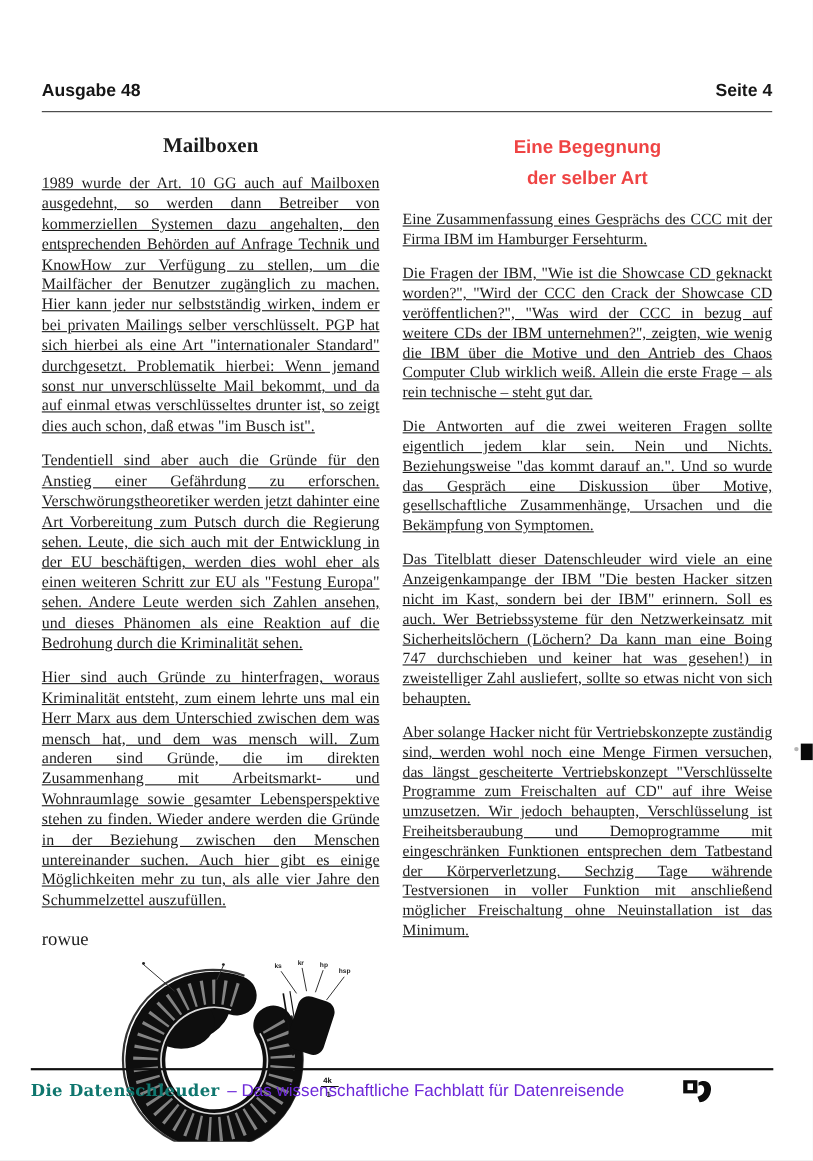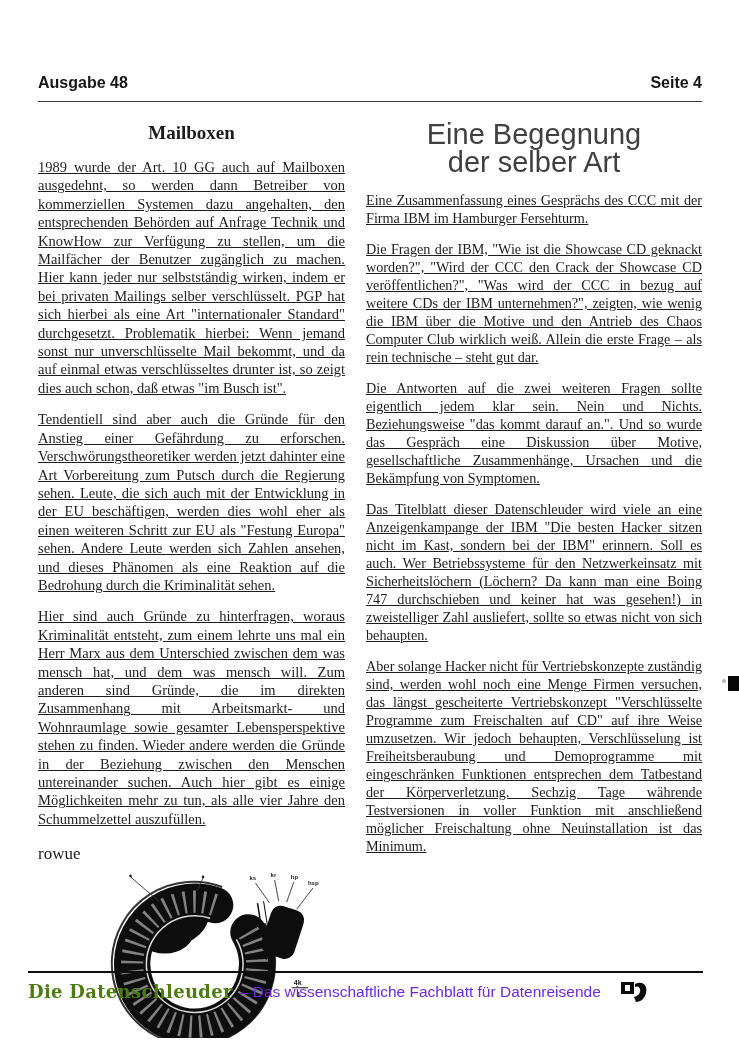--- a/index.html
+++ b/index.html
@@ -39,21 +39,21 @@
   .left-title{
     margin:2px 0 14px 0;
     text-align:center;
     font-size:19px;font-weight:700;
     font-family:"Liberation Serif", serif;
   }
   .right-title{
     margin:0 0 15px 0;
     text-align:center;
     font-family:"Liberation Sans", sans-serif;
-    font-size:29px;line-height:28px;font-weight:400;color:#404040;
+    font-size:17px;line-height:28px;font-weight:700;color:#ef4444;
   }
   .sig{
     font-size:17px;margin-top:16px;margin-bottom:4px;
   }
   .figure-wrap{margin:6px 0 0 30px;width:252px;height:168px;}
   .callout-text{font-family:"Liberation Sans", sans-serif;font-size:6px;font-weight:700;fill:#222;}
   .scale-text{font-family:"Liberation Sans", sans-serif;font-size:7px;font-weight:700;fill:#111;}
   
   .side-tab{
     position:absolute;top:676px;right:0;
@@ -65,21 +65,21 @@
   }
   
   .footer{
     position:absolute;left:28px;right:36px;top:971px;
     border-top:2.5px solid #101010;
     padding-top:6px;
     display:flex;align-items:center;
   }
   .brand{
     font-family:"DejaVu Serif", serif;
-    font-weight:700;font-size:18px;letter-spacing:0.3px;color:#4d7c0f;
+    font-weight:700;font-size:15px;letter-spacing:0.3px;color:#0f766e;
   }
   .tagline{
     font-family:"Liberation Sans", sans-serif;
     font-size:15.5px;color:#6d28d9;margin-left:7px;
     padding-top:2px;
   }
   .footer-icon{margin-left:auto;margin-right:55px;}
 </style>
 </head>
 <body>

